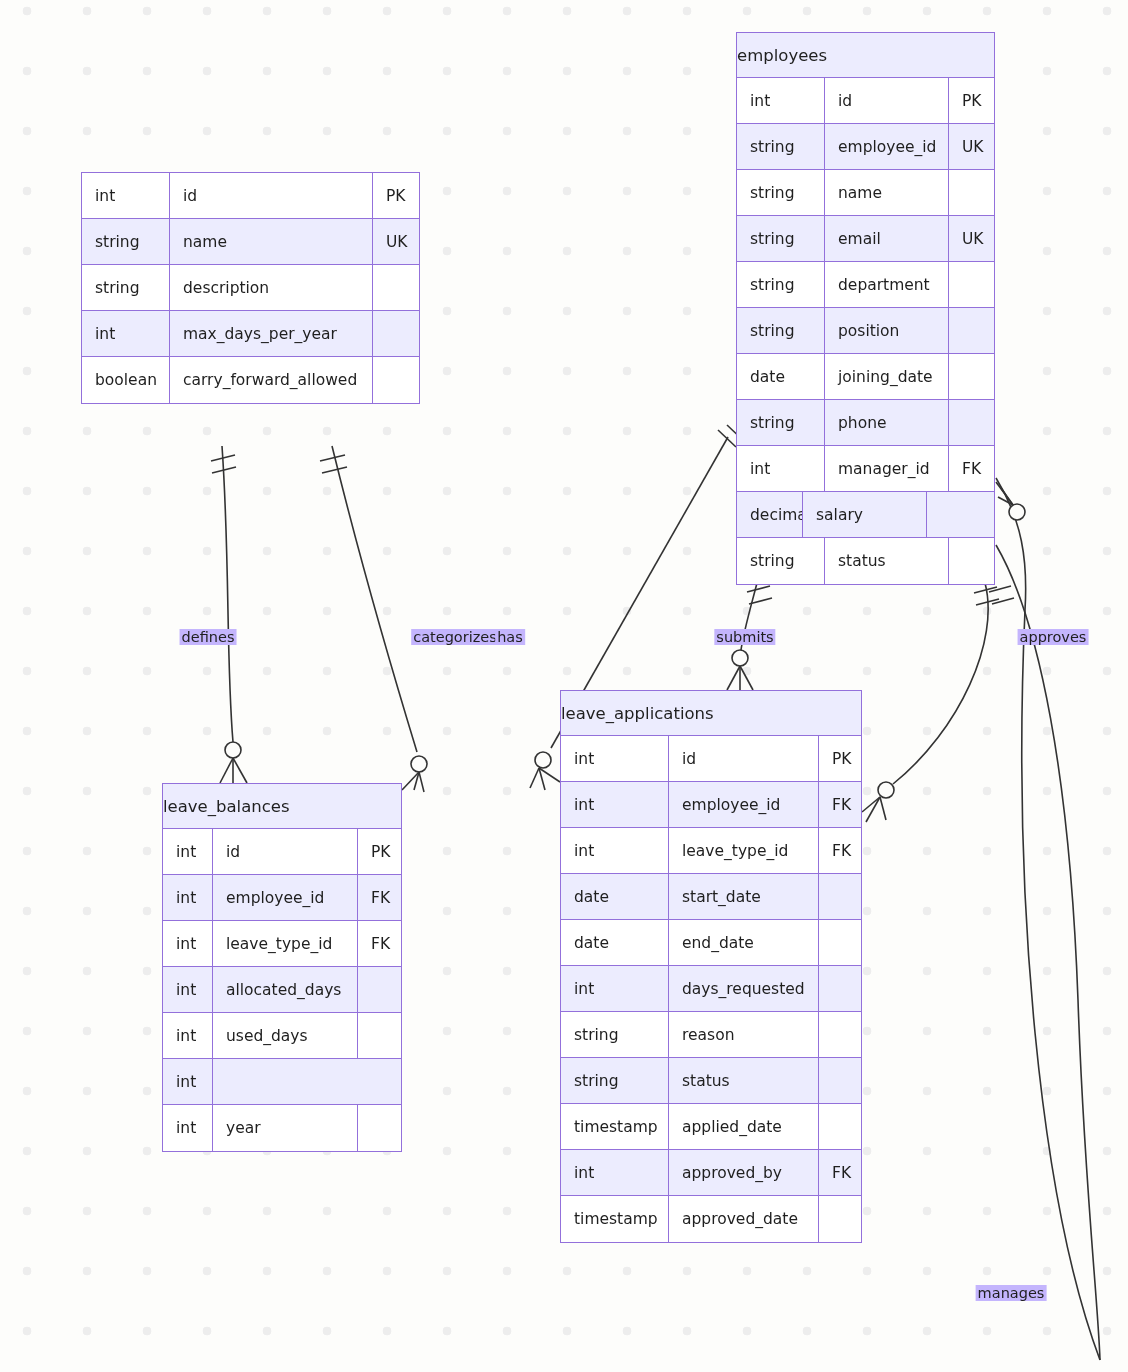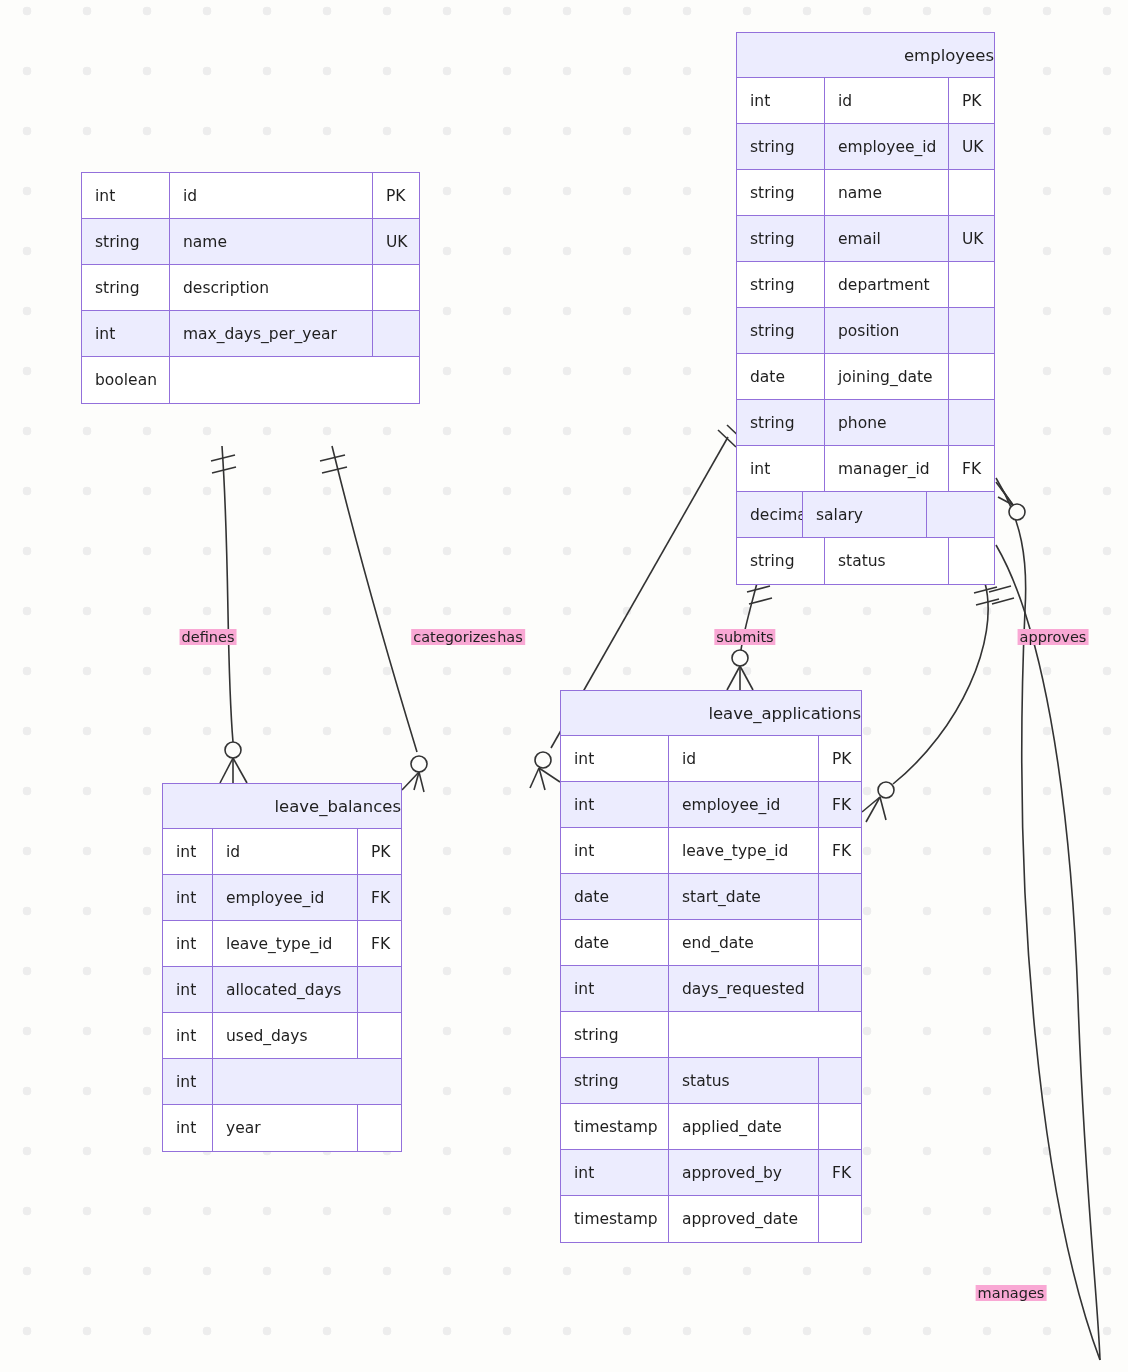--- a/index.html
+++ b/index.html
@@ -50,21 +50,21 @@
     box-sizing: border-box;
     border: 1.4px solid #9370db;
     background: #ffffff;
   }
   .entity .ent-title {
     box-sizing: border-box;
     background: #ececfe;
     border-bottom: 1.4px solid #9370db;
     height: 45px;
     line-height: 45px;
-    text-align: right;
+    text-align: left;
     font-size: 16.5px;
     color: #1f1f1f;
   }
   .ent-row {
     display: flex;
     box-sizing: border-box;
     height: 46px;
     border-bottom: 1.4px solid #9370db;
   }
   .ent-row:last-child { border-bottom: none; }
@@ -80,21 +80,21 @@
     white-space: nowrap;
   }
   .c-type { border-right: 1.4px solid #9370db; }
   .c-name { border-right: 1.4px solid #9370db; }
   .c-key  { }
 
   .rel-label {
     position: absolute;
     font-size: 14.5px;
     color: #1f1f1f;
-    background: #f9a8d4;
+    background: #c4b5fd;
     padding: 0 2px;
     white-space: nowrap;
     transform: translate(-50%, -50%);
   }
 </style>
 </head>
 <body>
 
 <div id="canvas">
 
@@ -246,20 +246,21 @@
       <div class="cell c-name" style="width:203px">description</div>
       <div class="cell c-key" style="width:46px"></div>
     </div>
     <div class="ent-row alt">
       <div class="cell c-type" style="width:88px">int</div>
       <div class="cell c-name" style="width:203px">max_days_per_year</div>
       <div class="cell c-key" style="width:46px"></div>
     </div>
     <div class="ent-row">
       <div class="cell c-type" style="width:88px">boolean</div>
+      <div class="cell c-name" style="width:203px">carry_forward_allowed</div>
       <div class="cell c-key" style="width:46px"></div>
     </div>
   </div>
 
   <div class="entity" style="left:162px; top:783px; width:240px;">
     <div class="ent-title">leave_balances</div>
     <div class="ent-row">
       <div class="cell c-type" style="width:50px">int</div>
       <div class="cell c-name" style="width:145px">id</div>
       <div class="cell c-key" style="width:42px">PK</div>
@@ -322,20 +323,21 @@
       <div class="cell c-name" style="width:150px">end_date</div>
       <div class="cell c-key" style="width:41px"></div>
     </div>
     <div class="ent-row alt">
       <div class="cell c-type" style="width:108px">int</div>
       <div class="cell c-name" style="width:150px">days_requested</div>
       <div class="cell c-key" style="width:41px"></div>
     </div>
     <div class="ent-row">
       <div class="cell c-type" style="width:108px">string</div>
+      <div class="cell c-name" style="width:150px">reason</div>
       <div class="cell c-key" style="width:41px"></div>
     </div>
     <div class="ent-row alt">
       <div class="cell c-type" style="width:108px">string</div>
       <div class="cell c-name" style="width:150px">status</div>
       <div class="cell c-key" style="width:41px"></div>
     </div>
     <div class="ent-row">
       <div class="cell c-type" style="width:108px">timestamp</div>
       <div class="cell c-name" style="width:150px">applied_date</div>

